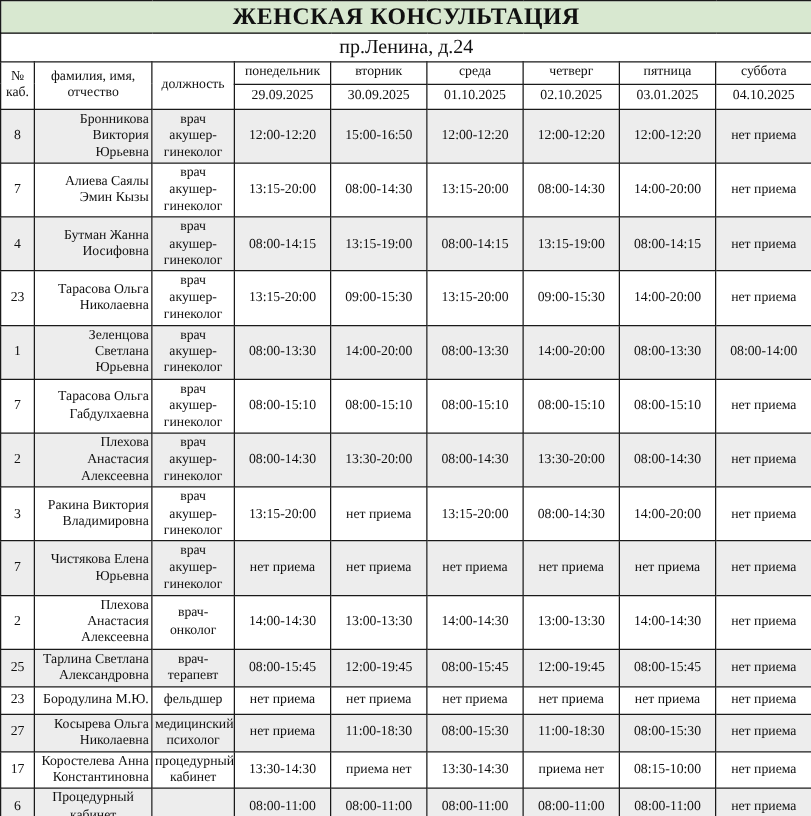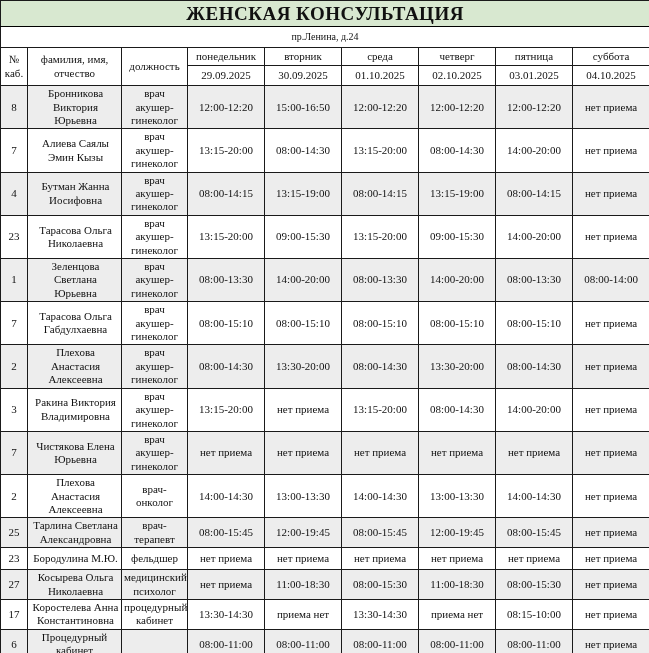--- a/index.html
+++ b/index.html
@@ -24,40 +24,40 @@
   }
   tr.title-row th{
     background:#d8e8d0;
     font-size:19px;
     font-weight:bold;
     height:20px;
     letter-spacing:0.5px;
     border-bottom:1.5px solid #000;
   }
   tr.address-row th{
-    font-size:10px;
+    font-size:16px;
     font-weight:normal;
     height:18px;
   }
   tr.head-row th{
     font-weight:normal;
     height:15px;
   }
   tr.date-row th{
     font-weight:normal;
     height:17px;
   }
   th.static-head{
     font-weight:normal;
   }
   tbody tr{height:22px;}
   tbody tr:nth-child(odd) td{background:#ededed;}
   tbody tr:nth-child(even) td{background:#ffffff;}
   td.name-cell{
-    text-align:center;
+    text-align:right;
     padding-left:4px;
   }
   td.name-cell.center{
     text-align:center;
     padding-left:2px;
   }
 </style>
 </head>
 <body>
 

